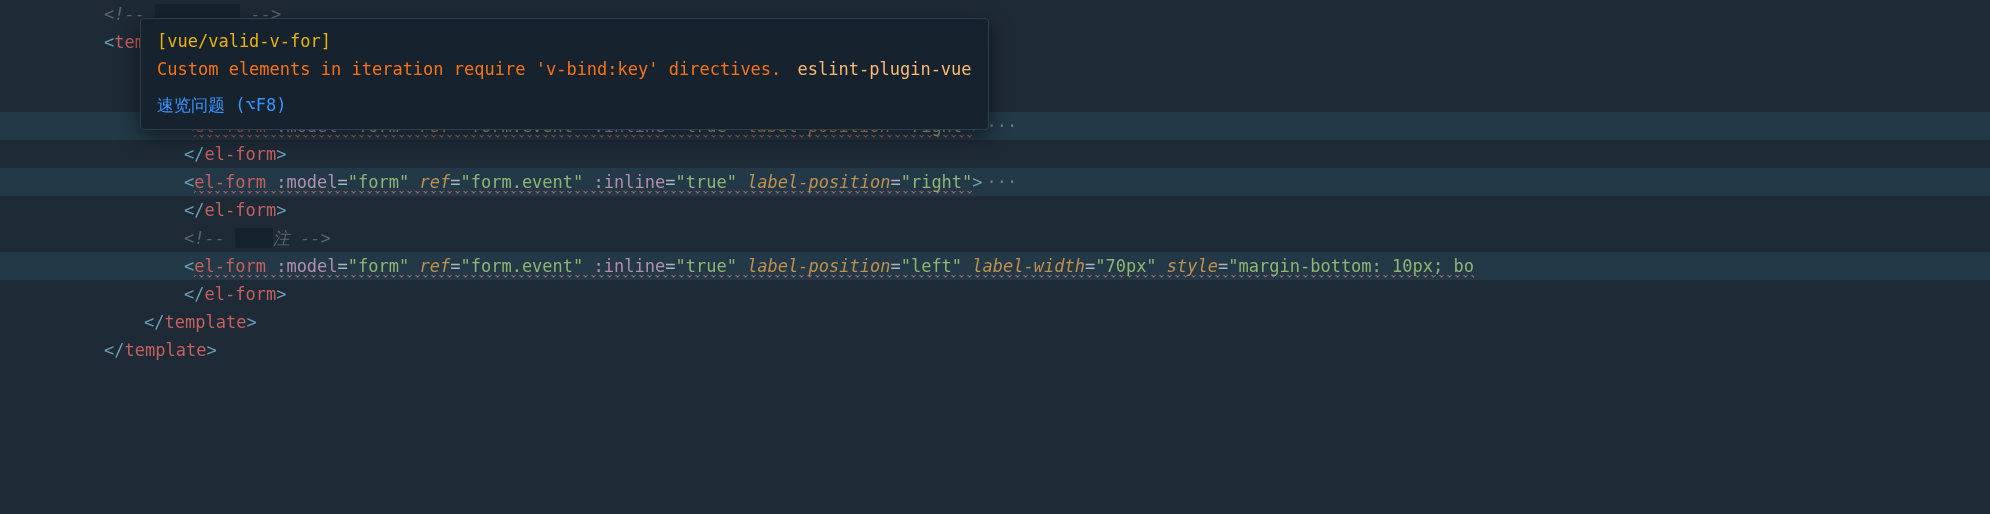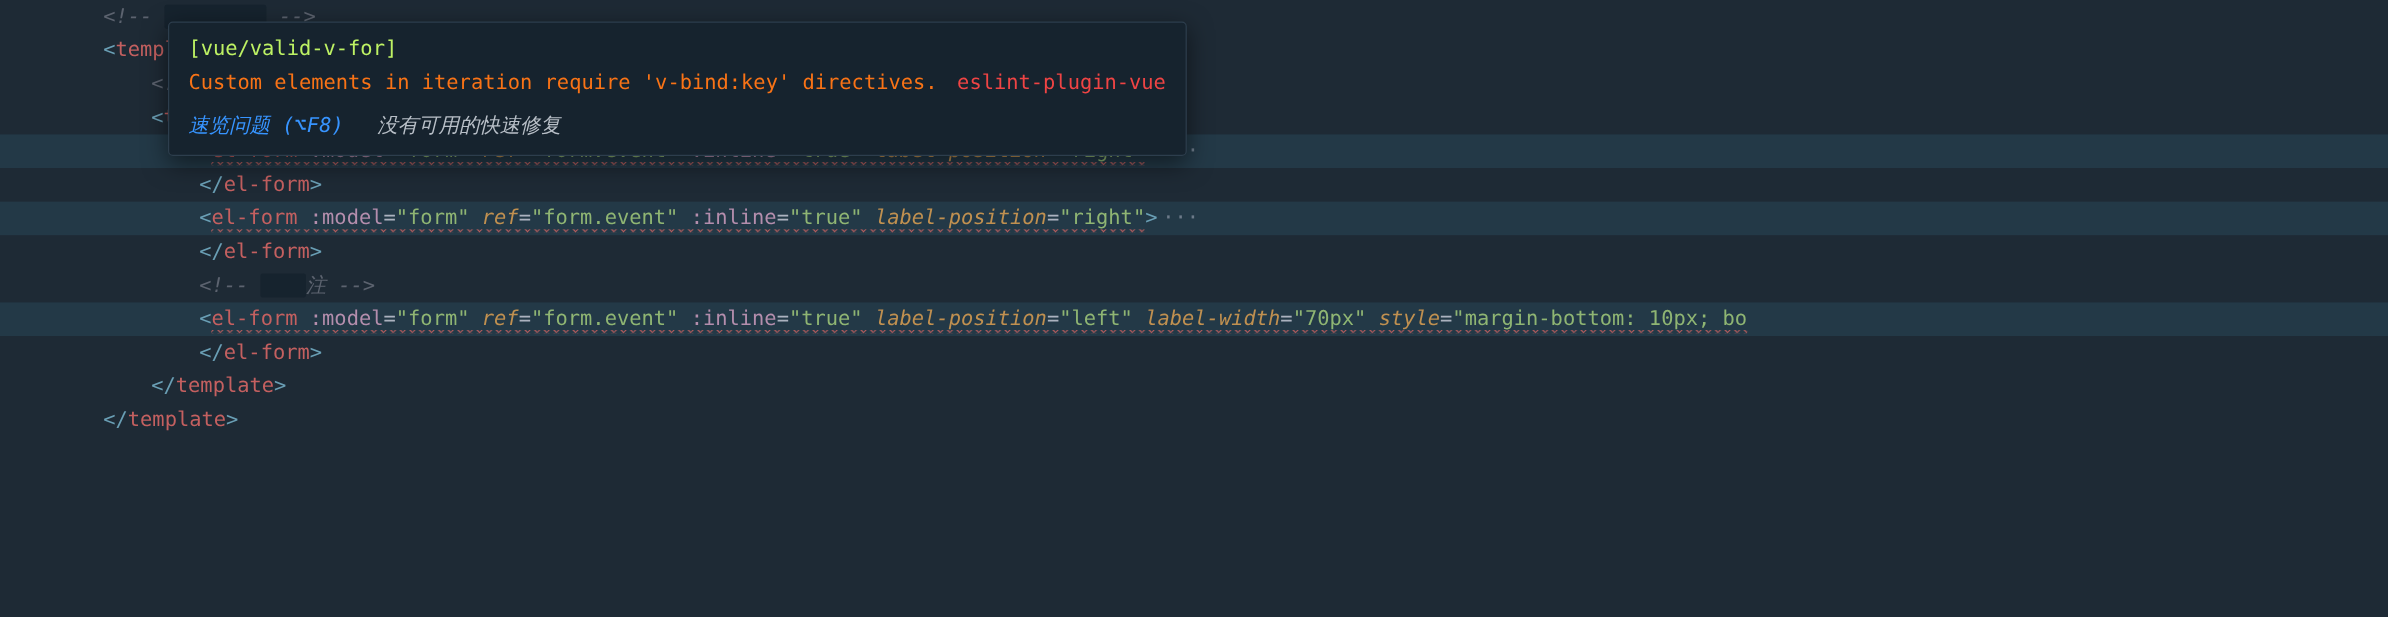--- a/index.html
+++ b/index.html
@@ -12,21 +12,21 @@
     width: 1990px;
     height: 514px;
     position: relative;
   }
   .editor {
     padding: 0;
     line-height: 28px;
   }
   .line {
     white-space: pre;
-    padding-left: 46px;
+    padding-left: 64px;
     position: relative;
   }
   .highlight-line {
     background: #233947;
   }
   .comment { color: #5c636f; font-style: italic; }
   .punct { color: #abb2bf; }
   .tag-bracket { color: #6a9fb5; }
   .tag-name { color: #c46060; }
   .attr-name { color: #c09050; font-style: italic; }
@@ -62,29 +62,28 @@
     background: #16232e;
     border: 1px solid #2d3e4d;
     border-radius: 4px;
     box-shadow: 0 6px 20px rgba(0,0,0,0.5);
     padding: 8px 16px 10px 16px;
     z-index: 10;
     font-size: 17px;
     line-height: 28px;
     min-width: 790px;
   }
-  .tooltip .rule { color: #bef264; }
+  .tooltip .rule { color: #eab308; }
   .tooltip .msg { color: #f97316; }
-  .tooltip .src { color: #ef4444; margin-left: 6px; }
+  .tooltip .src { color: #fdba74; margin-left: 6px; }
   .tooltip .actions {
     margin-top: 8px;
     display: flex;
     gap: 28px;
     align-items: center;
-    font-style: italic;
   }
   .tooltip .link { color: #3794ff; cursor: pointer; }
   .tooltip .secondary { color: #b8bfc7; }
 </style>
 </head>
 <body>
 
 <div class="editor">
 
   <div class="line"><span class="indent indent2"></span><span class="comment"><span>&lt;!--</span> <span class="redact">事件的属性</span> <span>--&gt;</span></span></div>
@@ -117,15 +116,14 @@
 </div>
 
 <div class="tooltip">
   <div class="rule">[vue/valid-v-for]</div>
   <div>
     <span class="msg">Custom elements in iteration require 'v-bind:key' directives.</span>
     <span class="src">eslint-plugin-vue</span>
   </div>
   <div class="actions">
     <span class="link">速览问题 (⌥F8)</span>
-    <span class="secondary">没有可用的快速修复</span>
   </div>
 </div>
 
 </body></html>

